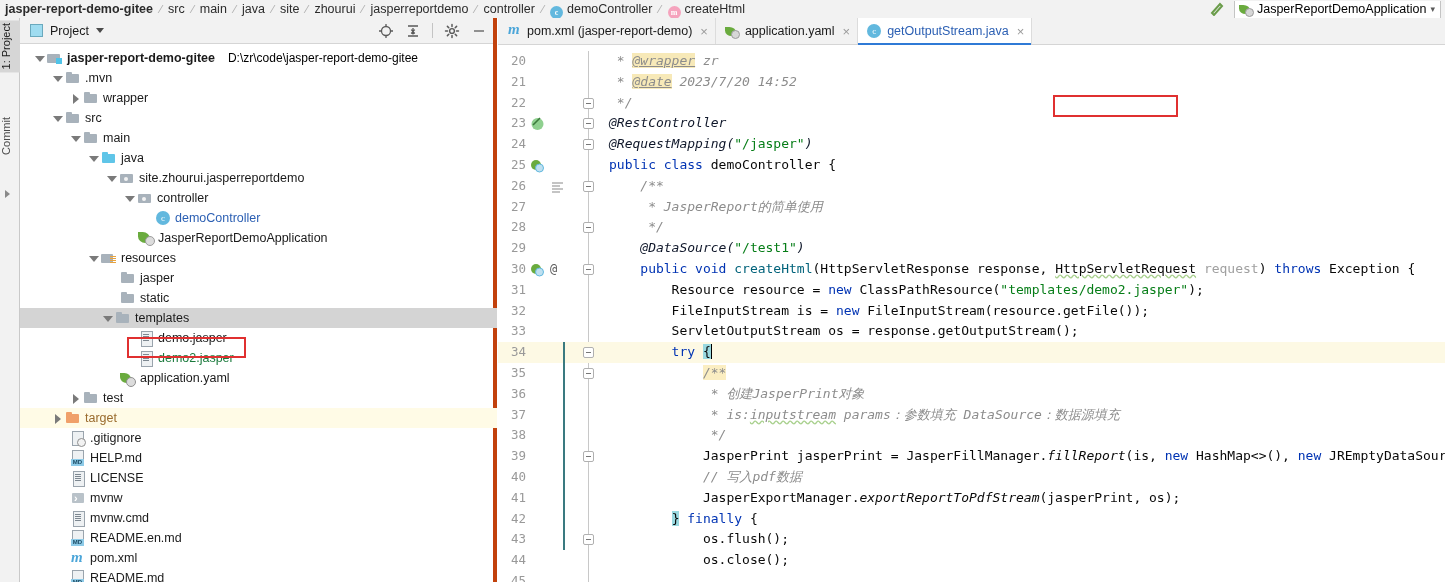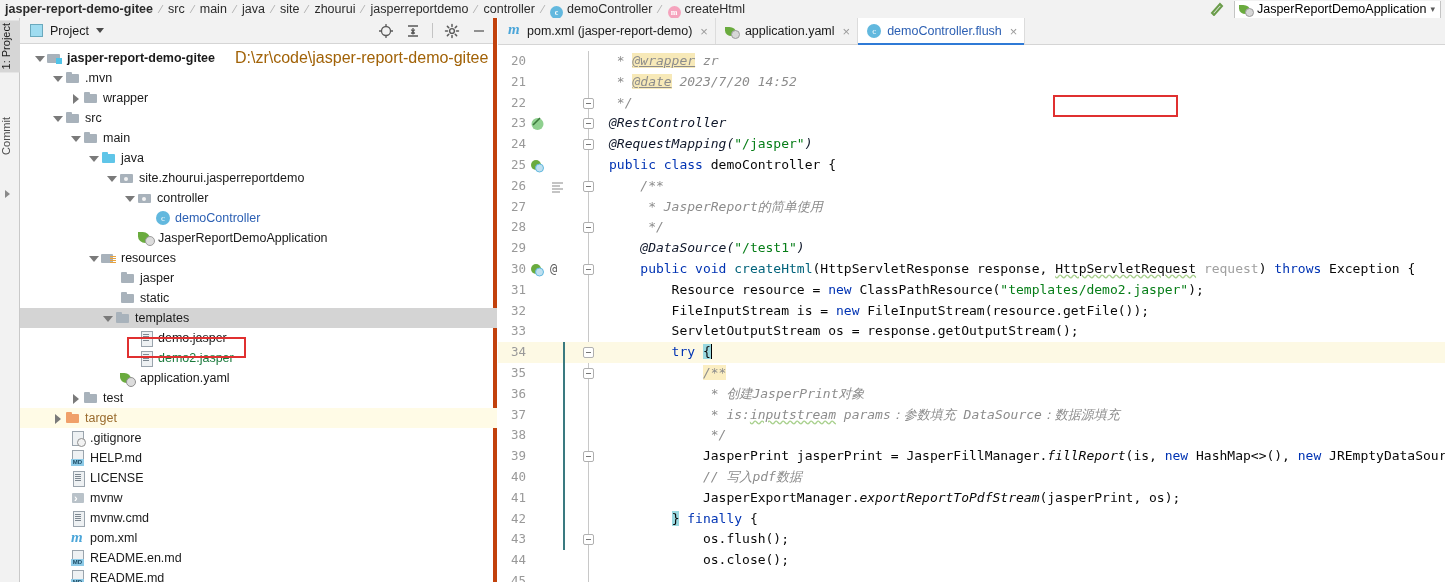--- a/index.html
+++ b/index.html
@@ -301,21 +301,21 @@
   .ico.sh::after {
     content: "›"; position: absolute; left: 4px; top: 1px;
     color: #ffffff; font-size: 11px; font-weight: bold; line-height: 14px;
   }
   
   .ico.mvn::before {
     content: "m"; position: absolute; left: 1px; top: -1px;
     color: #4ca6d9; font-size: 15px; font-style: italic; font-weight: bold;
     font-family: "Liberation Serif", serif;
   }
-  .tlabel-path { color: #a16207; margin-left: 20px; font-size: 16px; }
+  .tlabel-path { color: #000000; margin-left: 13px; font-size: 12px; }
   .tlabel.bold { font-weight: bold; }
   .tlabel.blue { color: #2b5fb3; }
   .tlabel.green { color: #1a7a3c; }
   .tlabel.orange { color: #9a6b2d; }
 
   .redbox {
     position: absolute;
     border: 2px solid #e03030;
     pointer-events: none;
   }
@@ -617,26 +617,26 @@
     </div>
     <div class="trow" style="padding-left:50px">
       <span class="ico sh"></span>
       <span class="tlabel">mvnw</span>
     </div>
     <div class="trow" style="padding-left:50px">
       <span class="ico file"></span>
       <span class="tlabel">mvnw.cmd</span>
     </div>
     <div class="trow" style="padding-left:50px">
+      <span class="ico md"></span>
+      <span class="tlabel">README.en.md</span>
+    </div>
+    <div class="trow" style="padding-left:50px">
       <span class="ico mvn"></span>
       <span class="tlabel">pom.xml</span>
-    </div>
-    <div class="trow" style="padding-left:50px">
-      <span class="ico md"></span>
-      <span class="tlabel">README.en.md</span>
     </div>
     <div class="trow" style="padding-left:50px">
       <span class="ico md"></span>
       <span class="tlabel">README.md</span>
     </div>
   </div>
 
   <div class="redbox" style="left:107px; top:319px; width:119px; height:21px;"></div>
 </div>
 
@@ -653,21 +653,21 @@
       <span class="tab-ico">
           <span class="leaf" style="position:absolute;left:0;top:1px"></span>
         </span>
       <span>application.yaml</span>
       <span class="tab-x">×</span>
     </div>
     <div class="etab active">
       <span class="tab-ico">
           <span style="position:absolute;left:0;top:0;width:14px;height:14px;border-radius:50%;background:#62b8de;color:#fff;font-size:9px;text-align:center;line-height:14px;font-family:'Liberation Serif',serif">c</span>
         </span>
-      <span>demoController.flush</span>
+      <span>getOutputStream.java</span>
       <span class="tab-x">×</span>
     </div>
   </div>
 
   <div class="code-wrap">
 
     <div class="gutter">
       <div class="foldline" style="top:0px;height:537px;"></div>
 
       <div class="gline">

